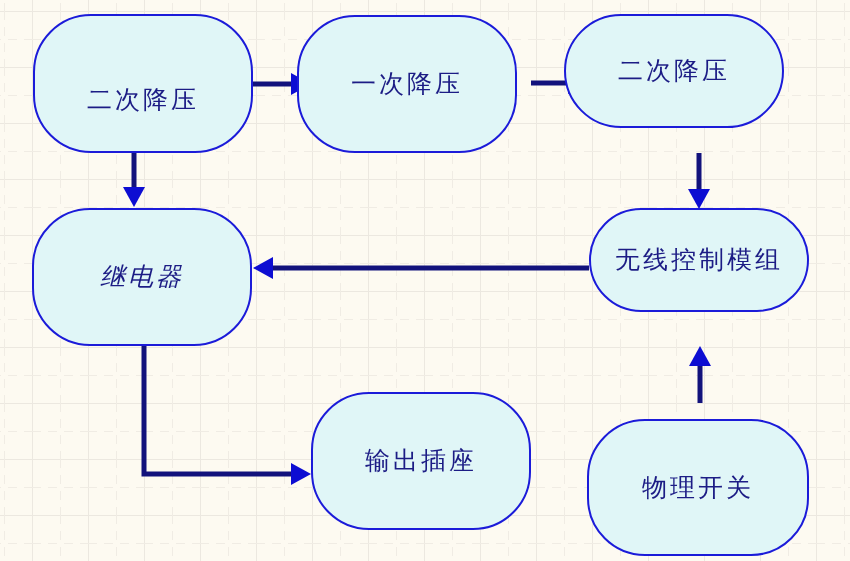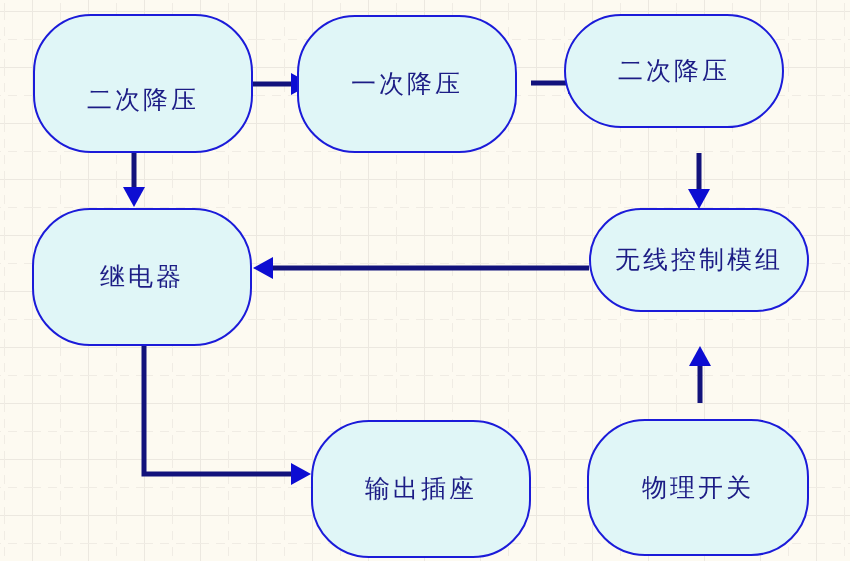--- a/index.html
+++ b/index.html
@@ -102,29 +102,29 @@
   </div>
 
   <div class="node" style="left:297px; top:15px; width:220px; height:138px;">
     <div class="node-label">一次降压</div>
   </div>
 
   <div class="node" style="left:564px; top:14px; width:220px; height:114px;">
     <div class="node-label">二次降压</div>
   </div>
 
-  <div class="node" style="left:32px; top:208px; width:220px; height:138px;">
+  <div class="node" style="left:32px; top:208px; width:220px; height:138px;font-style:italic;">
     <div class="node-label">继电器</div>
   </div>
 
   <div class="node" style="left:589px; top:208px; width:220px; height:104px;">
     <div class="node-label">无线控制模组</div>
   </div>
 
-  <div class="node" style="left:311px; top:420px; width:220px; height:138px;">
+  <div class="node" style="left:311px; top:392px; width:220px; height:138px;">
     <div class="node-label">输出插座</div>
   </div>
 
   <div class="node" style="left:587px; top:403px; width:222px; height:137px;margin-top:16px;">
     <div class="node-label">物理开关</div>
   </div>
 
 </div>
 
 </body></html>

